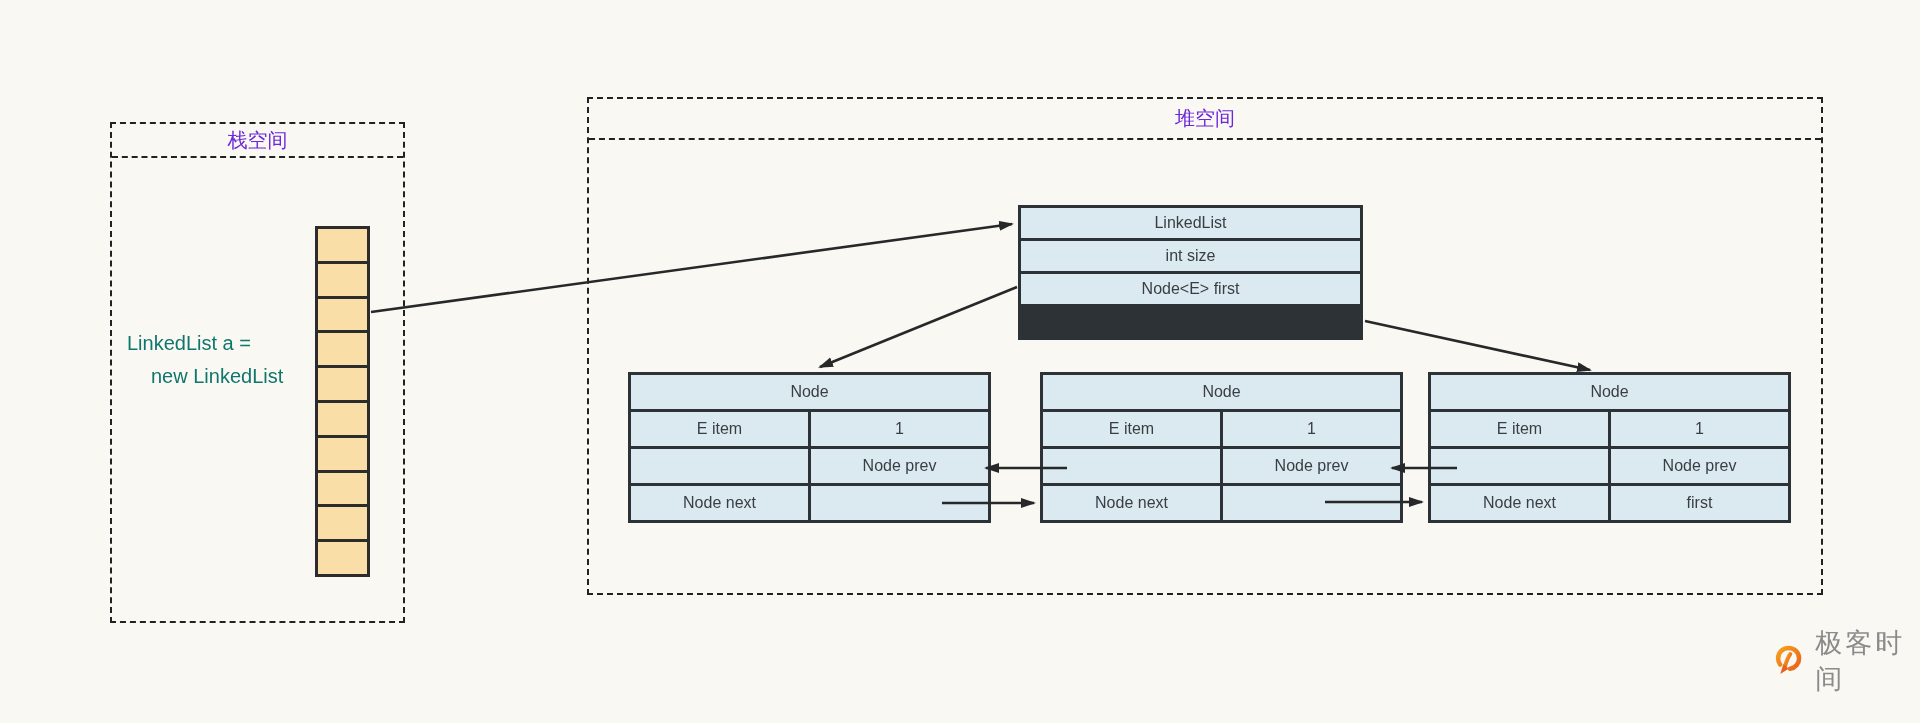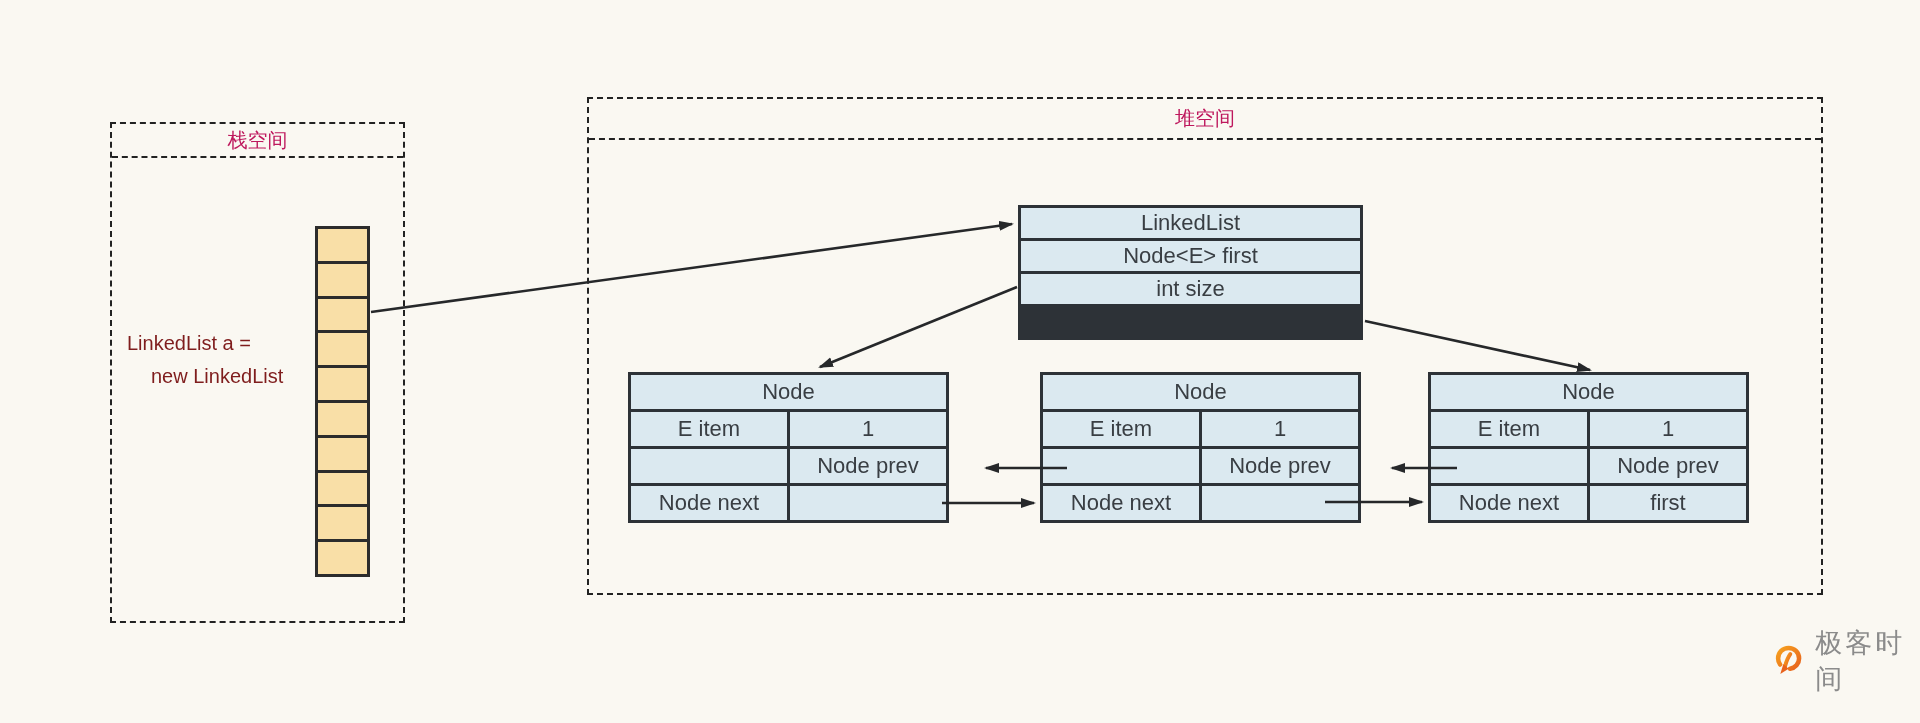--- a/index.html
+++ b/index.html
@@ -17,57 +17,57 @@
   
   .region{
     position:absolute;
     border:2px dashed #222;
     box-sizing:border-box;
     background:transparent;
   }
   .region-header{
     border-bottom:2px dashed #222;
     display:flex;align-items:center;justify-content:center;
-    font-size:20px;color:#be185d;
+    font-size:20px;color:#6d28d9;
     box-sizing:border-box;
   }
   #stack-box{left:110px;top:122px;width:295px;height:501px;}
   #stack-box .region-header{height:34px;}
   #heap-box{left:587px;top:97px;width:1236px;height:498px;}
   #heap-box .region-header{height:41px;}
 
   
   .stack-var{
     position:absolute;left:127px;top:330px;
-    font-size:20px;line-height:26px;color:#7f1d1d;
+    font-size:20px;line-height:26px;color:#0f766e;
   }
   .stack-var .indent{padding-left:24px;margin-top:7px;}
 
   
   .stack-col{
     position:absolute;left:315px;top:226px;width:55px;height:351px;
     display:grid;grid-template-rows:repeat(10,1fr);gap:3px;
     background:#2c2c2c;border:3px solid #2c2c2c;box-sizing:border-box;
   }
   .stack-cell{background:#f9dfa7;}
 
   
   .blue-table{
     position:absolute;
     background:#2d3237;border:3px solid #2d3237;box-sizing:border-box;
     display:grid;gap:3px;
   }
   .blue-table .cell{
     background:#dbe9f0;
     display:flex;align-items:center;justify-content:center;
-    font-size:22px;color:#393e43;
+    font-size:16px;color:#393e43;
     white-space:nowrap;overflow:hidden;
   }
   #ll-table{left:1018px;top:205px;width:345px;height:135px;grid-template-rows:repeat(4,1fr);}
-  .node-table{top:372px;width:321px;height:151px;grid-template-rows:repeat(4,1fr);grid-template-columns:1fr 1fr;}
+  .node-table{top:372px;width:363px;height:151px;grid-template-rows:repeat(4,1fr);grid-template-columns:1fr 1fr;}
   .node-table .head{grid-column:1 / -1;}
   #node-table-1{left:628px;}
   #node-table-2{left:1040px;}
   #node-table-3{left:1428px;}
 
   
   #arrows{position:absolute;left:0;top:0;pointer-events:none;}
   #arrows line{stroke:#26282a;stroke-width:2.6px;}
 
   
@@ -106,22 +106,22 @@
     <div class="stack-cell"></div>
     <div class="stack-cell"></div>
   </div>
 
   <div class="region" id="heap-box">
     <div class="region-header">堆空间</div>
   </div>
 
   <div class="blue-table" id="ll-table">
     <div class="cell">LinkedList</div>
+    <div class="cell">int size</div>
     <div class="cell">Node&lt;E&gt; first</div>
-    <div class="cell">int size</div>
   </div>
 
   <div class="blue-table node-table" id="node-table-1">
     <div class="cell head">Node</div>
     <div class="cell">E item</div>
     <div class="cell">1</div>
     <div class="cell"></div>
     <div class="cell">Node prev</div>
     <div class="cell">Node next</div>
     <div class="cell"></div>

